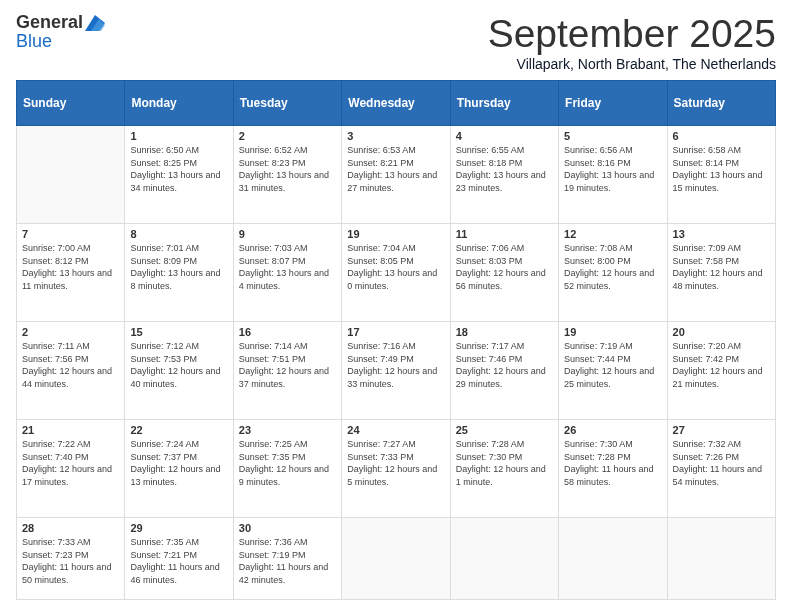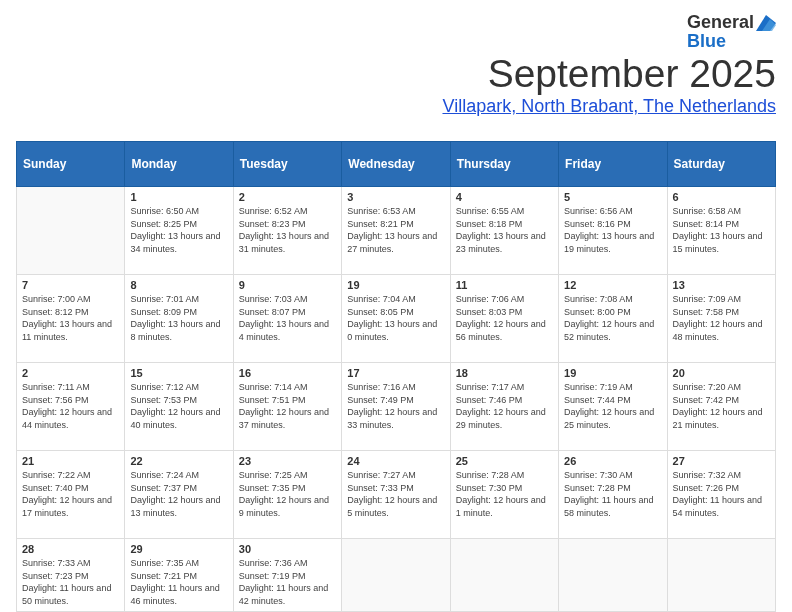--- a/index.html
+++ b/index.html
@@ -13,40 +13,38 @@
     .page {
       width: 792px;
       height: 612px;
       padding: 12px 16px;
       display: flex;
       flex-direction: column;
     }
     .header {
       display: flex;
       justify-content: space-between;
-      align-items: flex-end;
-      margin-bottom: 24px;
-      flex-direction: column;
+      align-items: flex-start;
+      margin-bottom: 8px;
     }
     .logo-wrapper {
       display: flex;
       align-items: flex-start;
     }
     .title-block {
       text-align: right;
     }
     .month-title {
       font-size: 39px;
       color: #333;
       font-weight: normal;
     }
     .location {
-      font-size: 18px;
-      color: #1d4ed8;
-      text-decoration: underline;
+      font-size: 14px;
+      color: #0f172a;
     }
     .calendar {
       flex: 1;
       border: 1px solid #ccc;
       border-collapse: collapse;
       width: 100%;
       table-layout: fixed;
     }
     .calendar th {
       background: #2a6db5;
@@ -89,21 +87,21 @@
   <div class="header">
     <div class="logo-wrapper">
       <div>
         <div style="display:flex;align-items:center;">
           <span style="font-size:18px;font-weight:bold;color:#333;">General</span>
           <svg width="20" height="16" viewBox="0 0 20 16" style="margin-left:2px;">
             <polygon points="0,16 10,0 20,8 14,16" fill="#1a6ec7"></polygon>
             <polygon points="6,16 14,4 20,10 16,16" fill="#4a9de0" opacity="0.7"></polygon>
           </svg>
         </div>
-        <span style="font-size:18px;font-weight:bold;color:#1a6ec7;display:block;margin-top:-2px;">Blue</span>
+        <span style="font-size:18px;font-weight:normal;color:#1a6ec7;display:block;margin-top:-2px;">Blue</span>
       </div>
     </div>
     <div class="title-block">
       <div class="month-title">September 2025</div>
       <div class="location">Villapark, North Brabant, The Netherlands</div>
     </div>
   </div>
 
   <table class="calendar">
     <thead>

